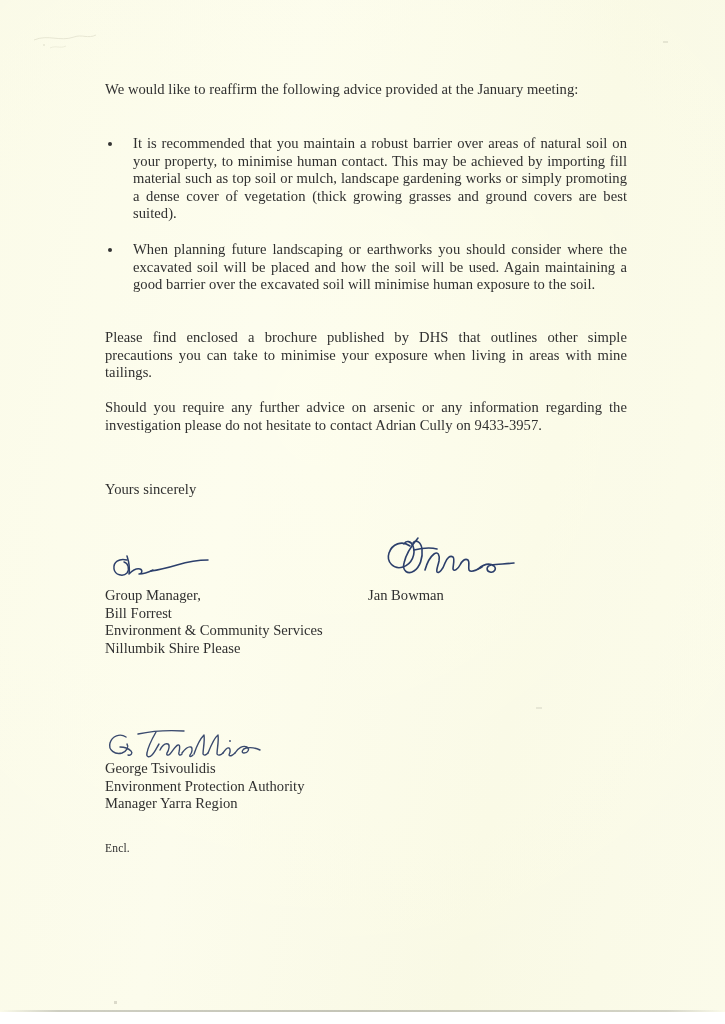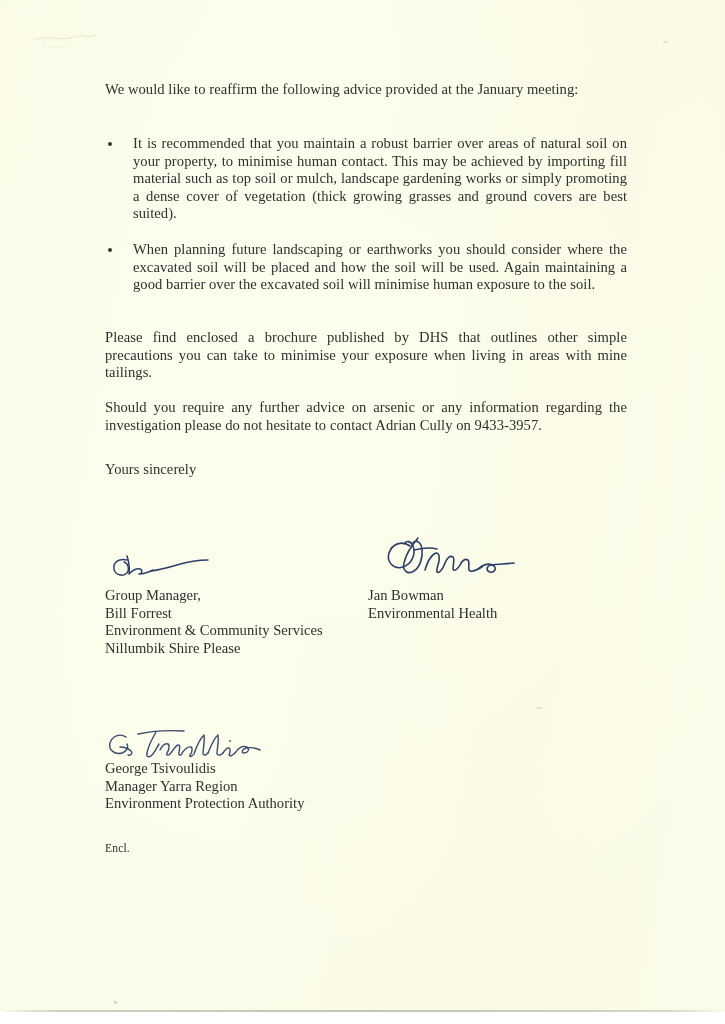--- a/index.html
+++ b/index.html
@@ -136,21 +136,21 @@
   </div>
 
   <div class="content" style="top:329px;">
     <p class="para last-left">Please find enclosed a brochure published by DHS that outlines other simple precautions you can take to minimise your exposure when living in areas with mine tailings.</p>
   </div>
 
   <div class="content" style="top:399px;">
     <p class="para last-left">Should you require any further advice on arsenic or any information regarding the investigation please do not hesitate to contact Adrian Cully on 9433-3957.</p>
   </div>
 
-  <div class="blk" style="top:461px;">
+  <div class="blk" style="top:481px;">
     <div class="para">Yours sincerely</div>
   </div>
 
   <svg class="sig-svg" style="position:absolute; left:105px; top:548px; width:125px; height:38px;" viewBox="0 0 125 38">
     <g fill="none" stroke="#2c3f6b" stroke-width="1.5" stroke-linecap="round" stroke-linejoin="round">
       <path d="M22 12 C 14 10, 8 14, 9 21 C 10 27, 18 29, 22 25 C 25 21, 23 15, 19 14"></path>
       <path d="M22 8 C 24 14, 25 20, 24 26 C 27 23, 31 20, 35 21 C 38 22, 37 26, 34 26 C 38 26, 44 24, 48 22"></path>
       <path d="M46 23 C 54 22, 62 20, 72 17 C 82 14, 93 12, 103 12"></path>
     </g>
   </svg>
@@ -167,43 +167,42 @@
       <path d="M32 16 C 24 10, 14 14, 11 23 C 8 32, 16 40, 25 37 C 34 34, 38 24, 35 16 C 33 11, 28 10, 26 14"></path>
       <path d="M40 8 C 34 15, 28 24, 26 33 C 24 41, 30 45, 36 41 C 42 37, 45 28, 44 19 C 43 12, 38 9, 35 13"></path>
       <path d="M36 20 C 44 18, 52 17, 59 19"></path>
       <path d="M47 40 C 49 33, 52 27, 56 24 C 60 21, 62 25, 61 31 C 60 36, 58 40, 59 42 C 61 44, 65 39, 67 33 C 69 28, 72 25, 75 27 C 77 29, 75 35, 75 39 C 76 42, 80 39, 82 35 C 84 31, 87 28, 90 30 C 92 32, 90 37, 91 40 C 93 43, 99 40, 104 37"></path>
       <path d="M100 39 C 106 34, 112 33, 116 36 C 119 39, 116 43, 112 42 C 108 41, 108 36, 113 35 C 120 34, 128 34, 136 33"></path>
     </g>
   </svg>
 
   <div class="blk" style="left:368px; top:587px;">
     <div class="sig-name">Jan Bowman</div>
-    <div class="sig-name">Environmental Health</div>
   </div>
 
   <svg class="sig-svg" style="position:absolute; left:104px; top:726px; width:160px; height:40px;" viewBox="0 0 160 40">
     <g fill="none" stroke="#3a4a6e" stroke-width="1.4" stroke-linecap="round" stroke-linejoin="round">
       <path d="M22 11 C 16 7, 8 10, 6 17 C 4 24, 11 29, 18 27 C 23 25, 25 21, 23 18"></path>
       <path d="M16 21 C 20 21, 24 22, 27 25 C 29 27, 27 30, 24 29"></path>
       <path d="M34 8 C 48 5, 64 4, 80 5"></path>
       <path d="M52 6 C 48 13, 44 21, 43 27 C 42 31, 45 32, 48 29 C 51 26, 53 21, 55 18"></path>
       <path d="M56 24 C 58 20, 61 17, 64 18 C 66 19, 65 24, 63 27 C 62 29, 64 30, 66 28 C 69 25, 71 20, 74 19 C 76 18, 76 22, 75 26 C 74 29, 76 30, 78 28"></path>
       <path d="M78 27 C 81 23, 84 20, 87 21 C 89 22, 88 27, 86 29 C 85 31, 87 31, 89 29"></path>
       <path d="M90 28 C 92 22, 96 13, 100 9 C 101 15, 99 23, 99 28 C 100 30, 102 29, 104 27"></path>
       <path d="M104 27 C 106 22, 110 12, 114 9 C 115 15, 113 23, 113 28 C 114 30, 117 29, 119 27"></path>
       <path d="M119 27 C 121 24, 123 21, 125 22 C 127 23, 126 27, 125 29 C 126 31, 129 29, 131 27"></path>
       <circle cx="126" cy="15" r="0.9" fill="#3a4a6e" stroke="none"></circle>
       <path d="M131 27 C 134 22, 139 19, 143 21 C 146 23, 144 27, 140 27 C 137 27, 138 23, 142 22 C 147 21, 152 22, 156 24"></path>
     </g>
   </svg>
 
   <div class="blk" style="top:760px;">
     <div class="sig-name">George Tsivoulidis</div>
+    <div class="sig-name">Environment Protection Authority</div>
     <div class="sig-name">Manager Yarra Region</div>
-    <div class="sig-name">Environment Protection Authority</div>
   </div>
 
   <div class="blk" style="top:842px;">
     <div class="encl">Encl.</div>
   </div>
 
   <div class="edge-bottom"></div>
   <div class="edge-bottom-strip"></div>
 
 </div>

